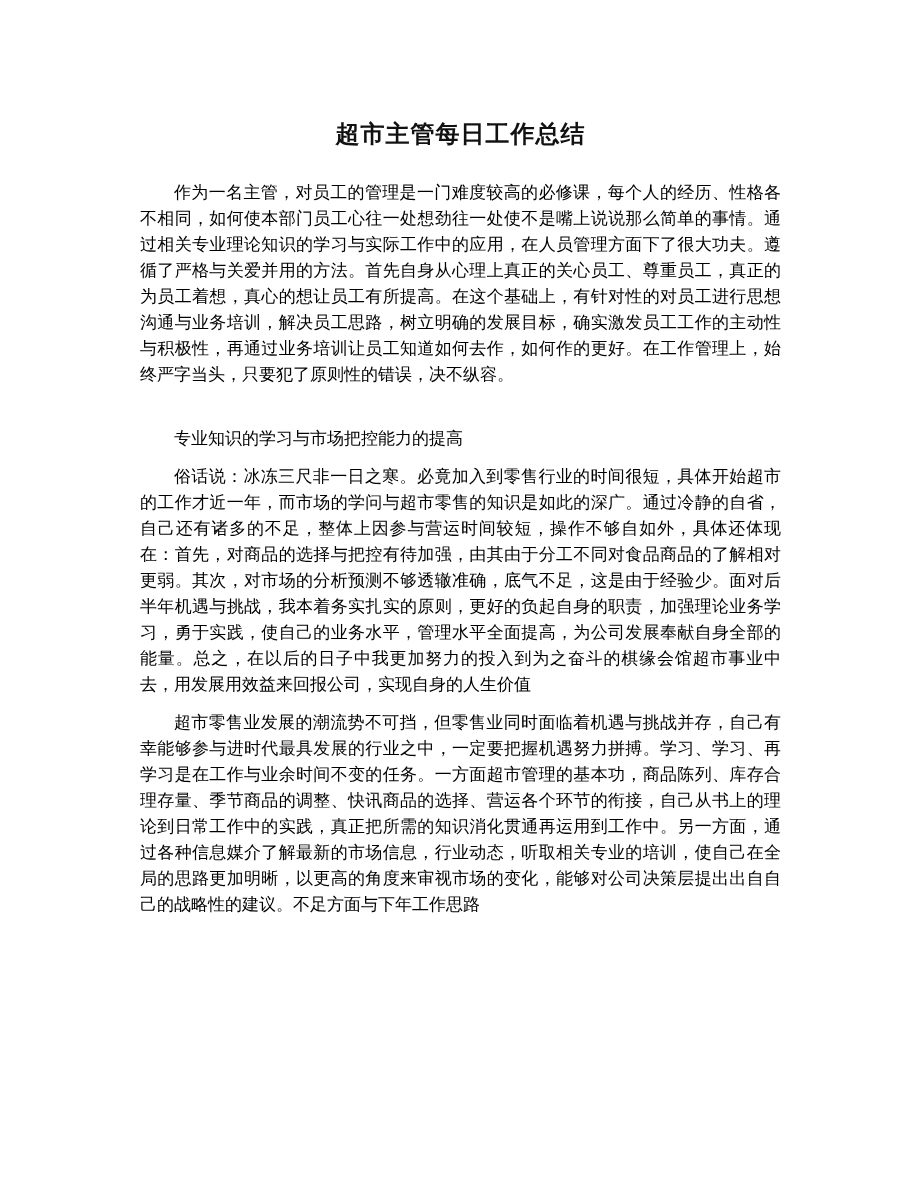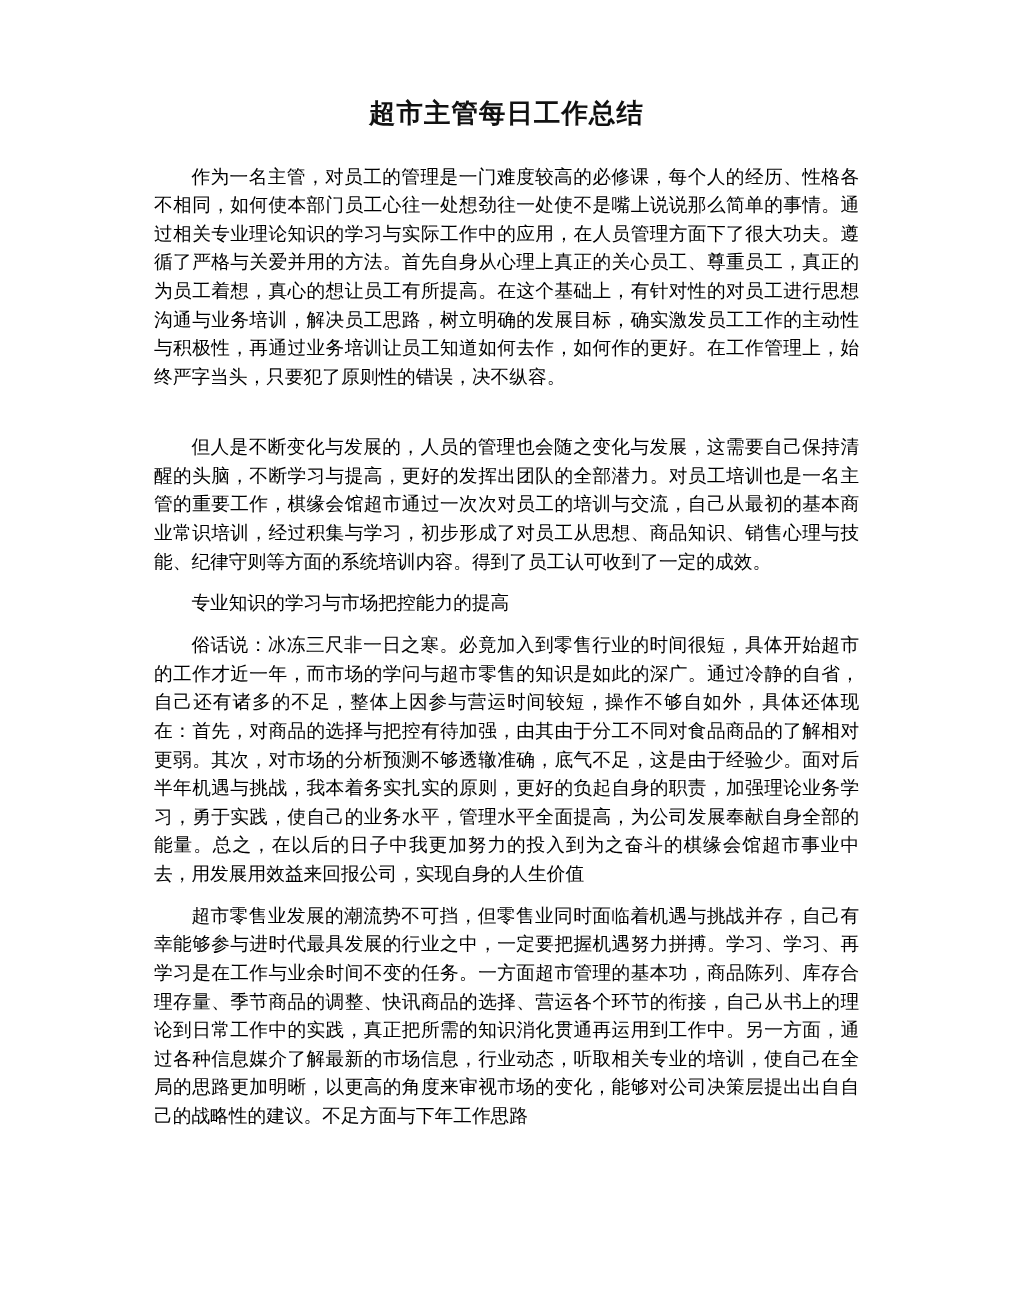--- a/index.html
+++ b/index.html
@@ -11,21 +11,21 @@
     font-family: "DejaVu Serif", serif;
   }
   .page {
     position: relative;
     width: 920px;
     height: 1191px;
     background: #ffffff;
     overflow: hidden;
   }
   .content {
-    padding: 86px 139px 0 140px; 
+    padding: 117px 139px 0 140px; 
   }
   .doc-title {
     margin: 0 0 28px 0;
     text-align: center;
     font-size: 24px;
     font-weight: bold;
     color: #111111;
     line-height: 34px;
     letter-spacing: 1px;
   }
@@ -51,21 +51,20 @@
 
 <div class="page">
   <div class="content">
 
     <h1 class="doc-title">超市主管每日工作总结</h1>
 
     <p class="para">作为一名主管，对员工的管理是一门难度较高的必修课，每个人的经历、性格各不相同，如何使本部门员工心往一处想劲往一处使不是嘴上说说那么简单的事情。通过相关专业理论知识的学习与实际工作中的应用，在人员管理方面下了很大功夫。遵循了严格与关爱并用的方法。首先自身从心理上真正的关心员工、尊重员工，真正的为员工着想，真心的想让员工有所提高。在这个基础上，有针对性的对员工进行思想沟通与业务培训，解决员工思路，树立明确的发展目标，确实激发员工工作的主动性与积极性，再通过业务培训让员工知道如何去作，如何作的更好。在工作管理上，始终严字当头，只要犯了原则性的错误，决不纵容。</p>
 
     <div class="para-gap"></div>
 
-    <p class="para">但人是不断变化与发展的，人员的管理也会随之变化与发展，这需要自己保持清醒的头脑，不断学习与提高，更好的发挥出团队的全部潜力。对员工培训也是一名主管的重要工作，棋缘会馆超市通过一次次对员工的培训与交流，自己从最初的基本商业常识培训，经过积集与学习，初步形成了对员工从思想、商品知识、销售心理与技能、纪律守则等方面的系统培训内容。得到了员工认可收到了一定的成效。</p>
 
     <p class="para section-line">专业知识的学习与市场把控能力的提高</p>
 
     <p class="para">俗话说：冰冻三尺非一日之寒。必竟加入到零售行业的时间很短，具体开始超市的工作才近一年，而市场的学问与超市零售的知识是如此的深广。通过冷静的自省，自己还有诸多的不足，整体上因参与营运时间较短，操作不够自如外，具体还体现在：首先，对商品的选择与把控有待加强，由其由于分工不同对食品商品的了解相对更弱。其次，对市场的分析预测不够透辙准确，底气不足，这是由于经验少。面对后半年机遇与挑战，我本着务实扎实的原则，更好的负起自身的职责，加强理论业务学习，勇于实践，使自己的业务水平，管理水平全面提高，为公司发展奉献自身全部的能量。总之，在以后的日子中我更加努力的投入到为之奋斗的棋缘会馆超市事业中去，用发展用效益来回报公司，实现自身的人生价值</p>
 
     <p class="para">超市零售业发展的潮流势不可挡，但零售业同时面临着机遇与挑战并存，自己有幸能够参与进时代最具发展的行业之中，一定要把握机遇努力拼搏。学习、学习、再学习是在工作与业余时间不变的任务。一方面超市管理的基本功，商品陈列、库存合理存量、季节商品的调整、快讯商品的选择、营运各个环节的衔接，自己从书上的理论到日常工作中的实践，真正把所需的知识消化贯通再运用到工作中。另一方面，通过各种信息媒介了解最新的市场信息，行业动态，听取相关专业的培训，使自己在全局的思路更加明晰，以更高的角度来审视市场的变化，能够对公司决策层提出出自自己的战略性的建议。不足方面与下年工作思路</p>
 
 
   </div>
 </div>

